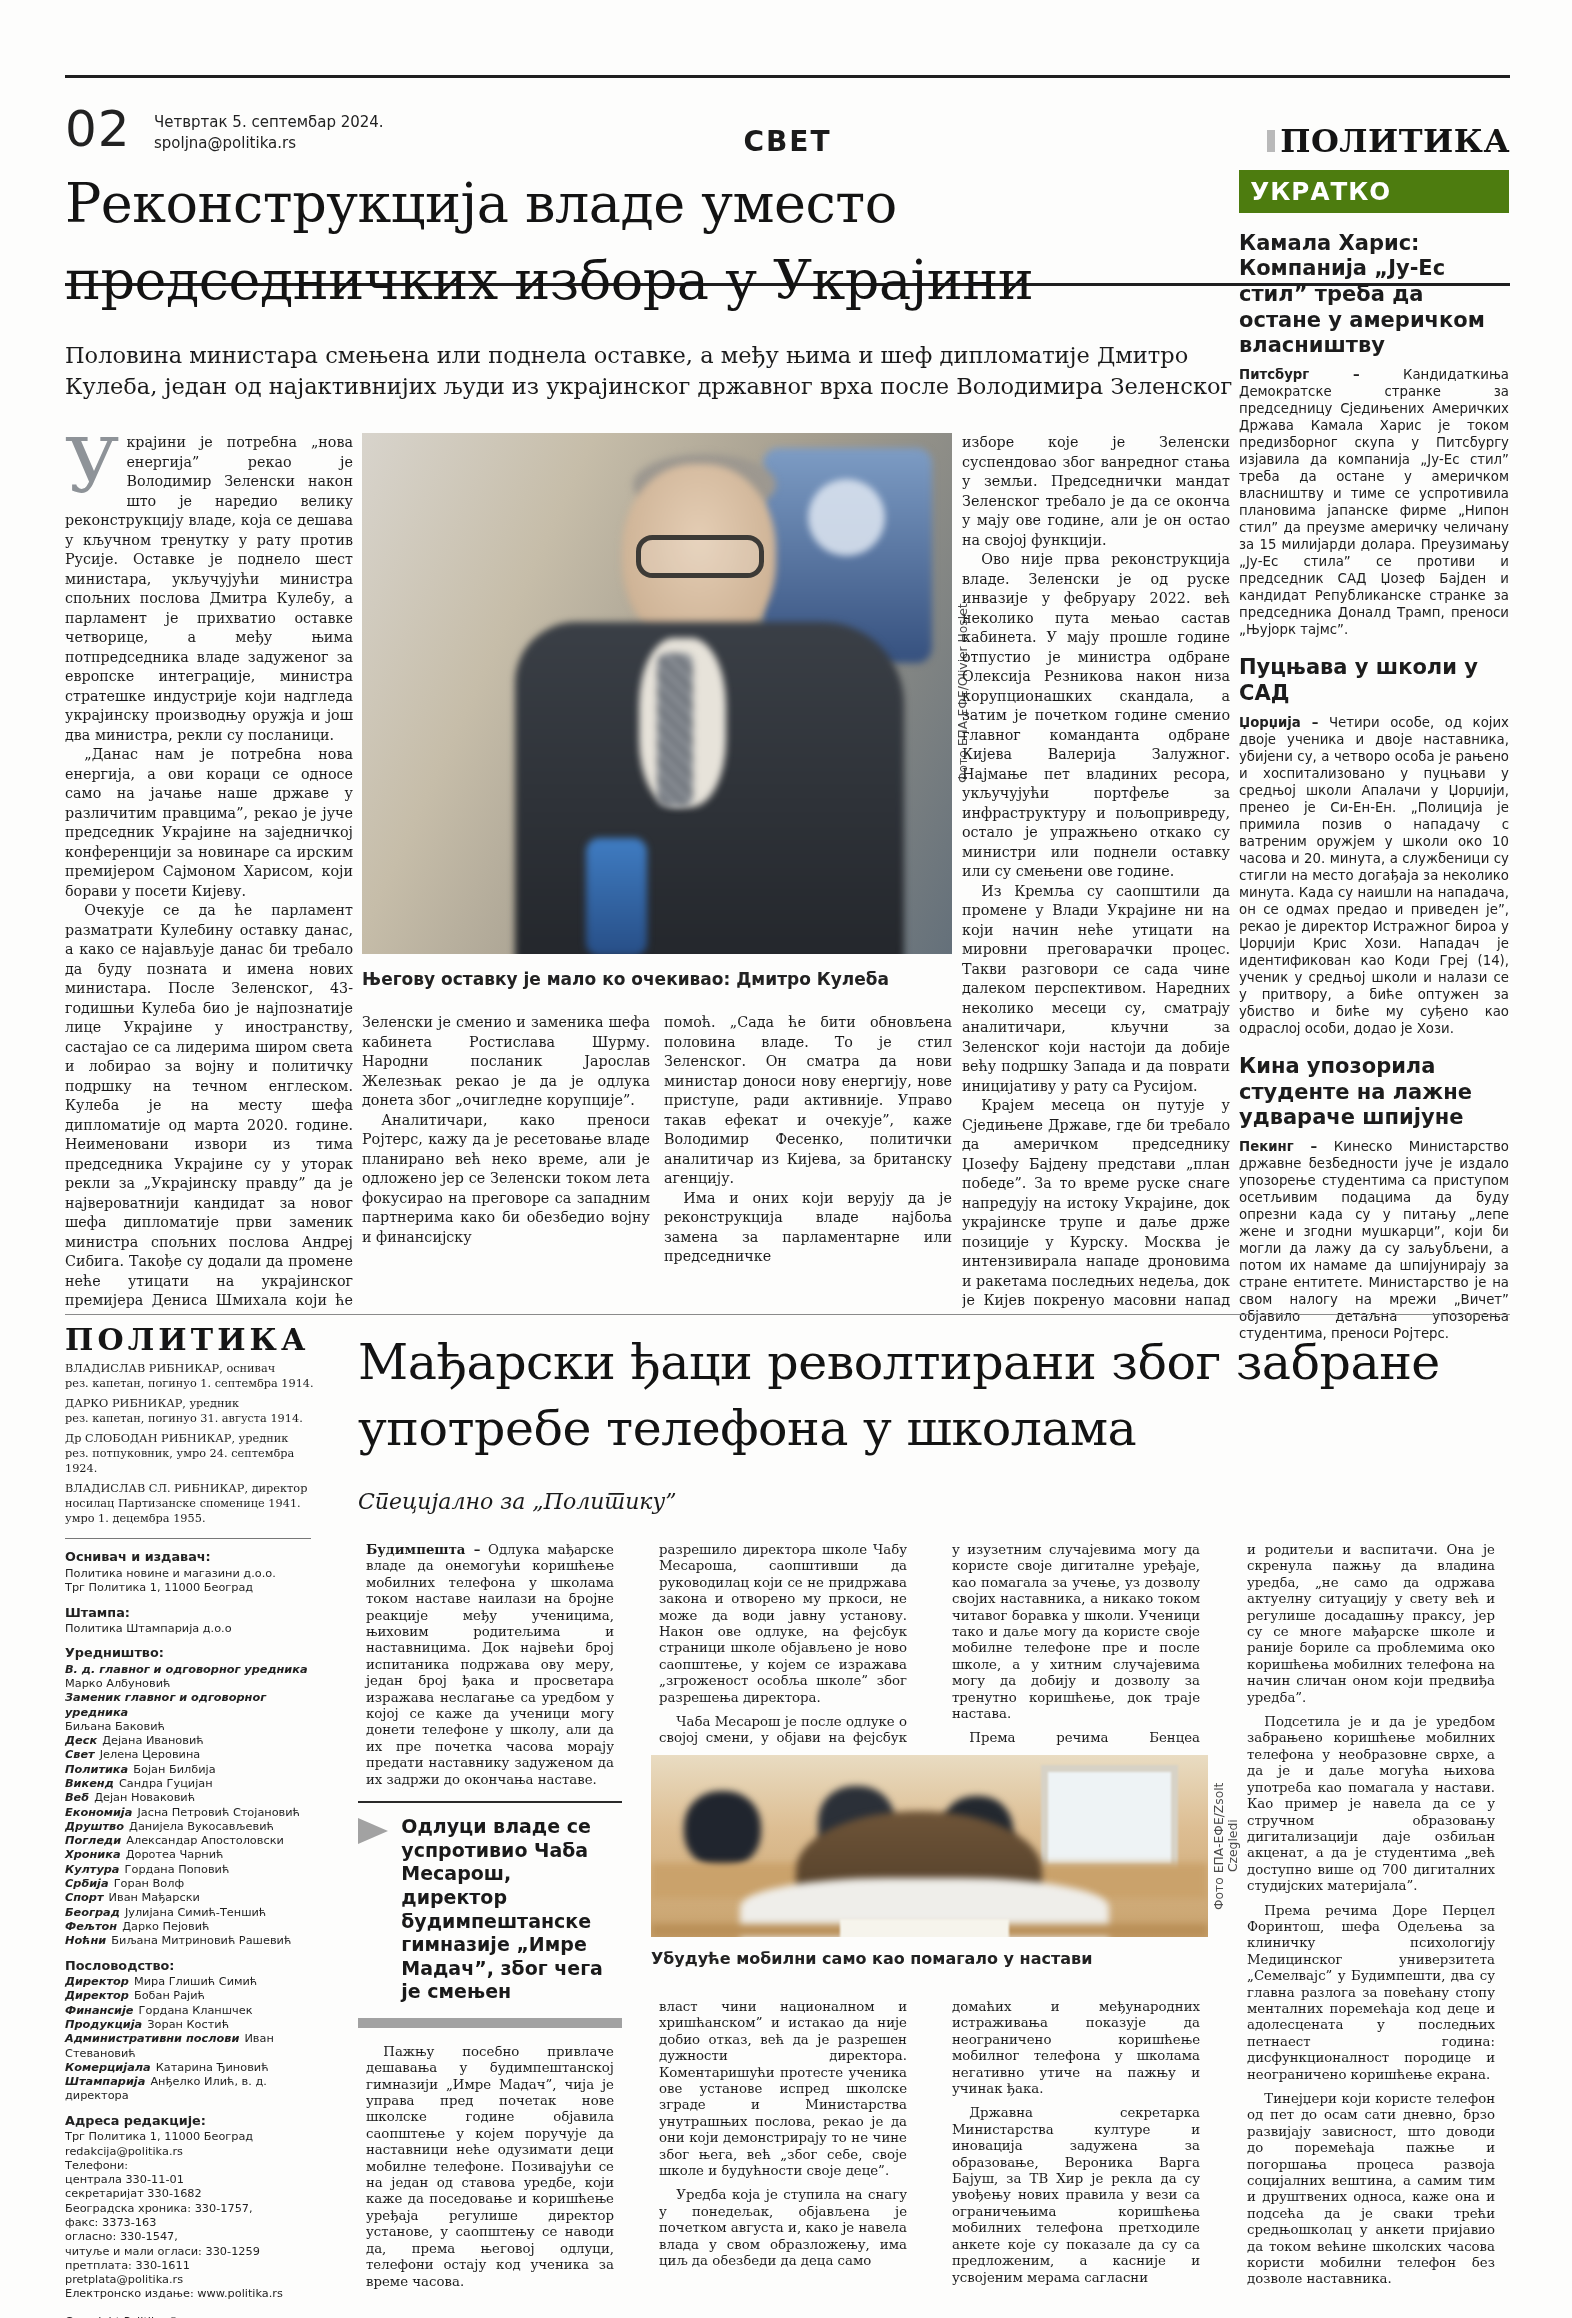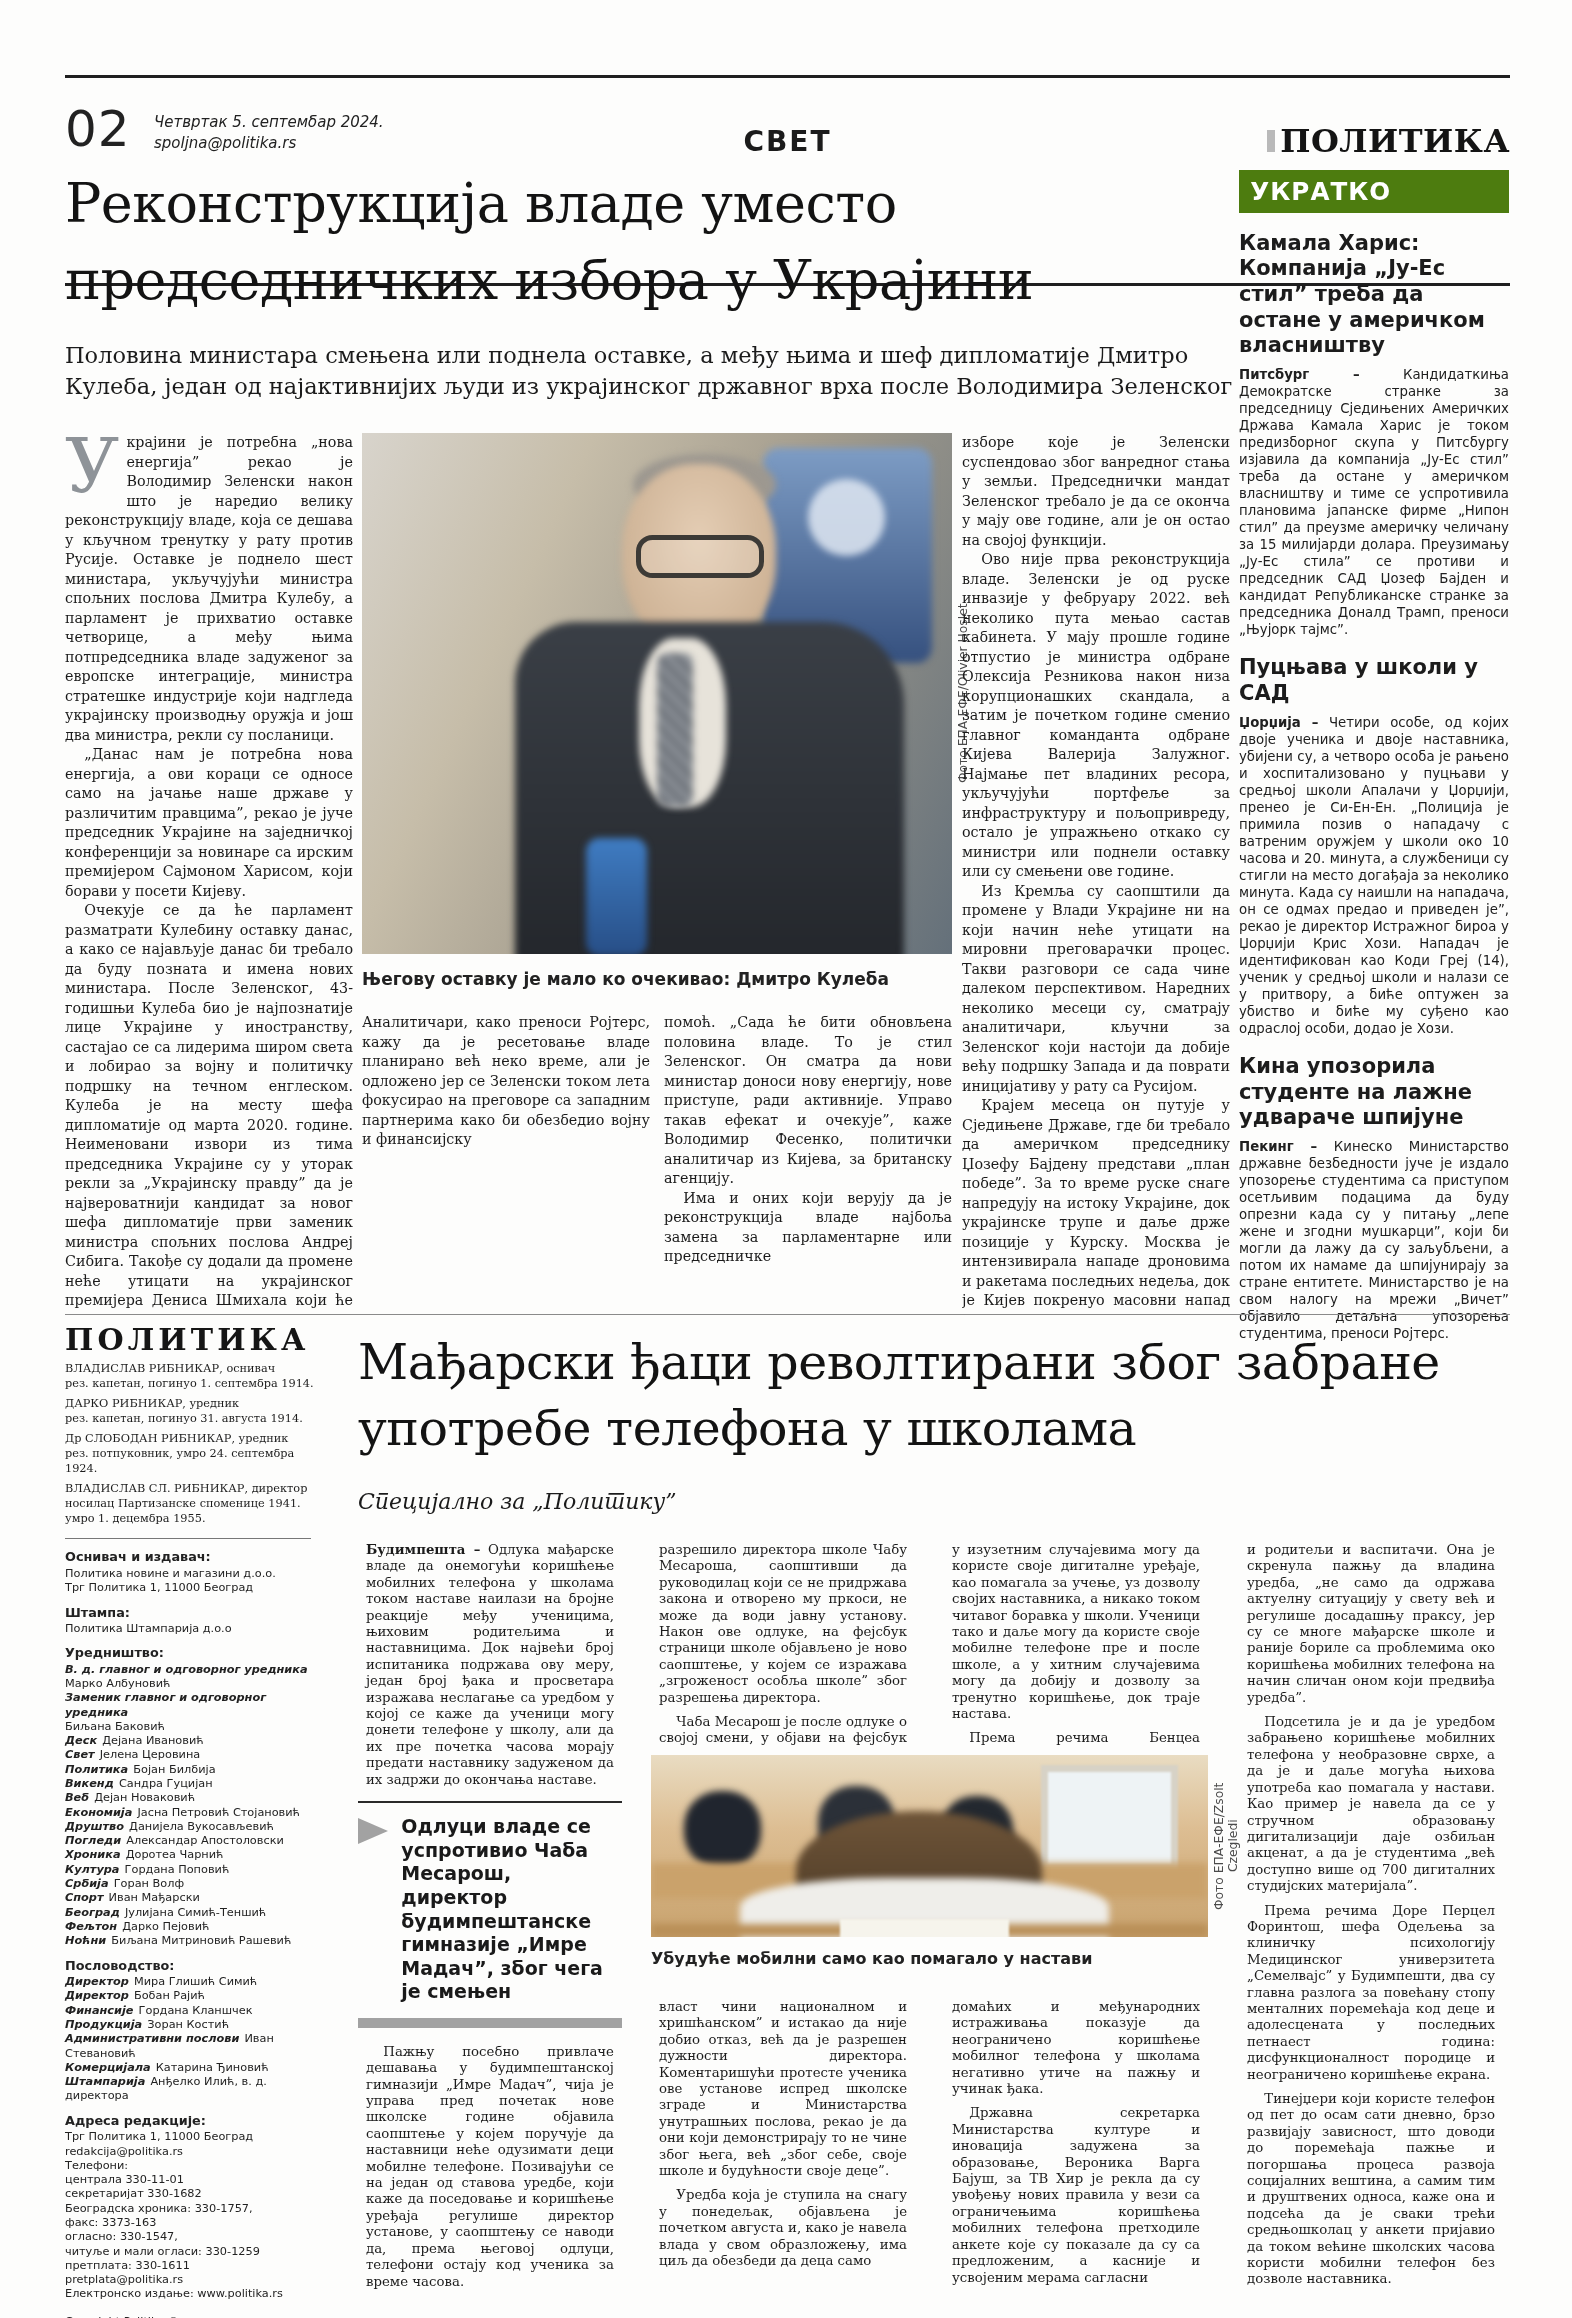--- a/index.html
+++ b/index.html
@@ -93,21 +93,21 @@
   .p2-paper{left:34%;top:164px;width:169px;height:22.5px;background:#f6f4ec;filter:blur(1px);}
 </style>
 </head>
 <body>
 
 <div class="page">
 
   <div class="rule" style="left:65px;top:75px;width:1445px;height:2.6px;"></div>
 
   <div class="abs pageno" style="left:65px;top:100px;">02</div>
-  <div class="abs" style="left:154px;top:112px;font-style:italic;">
+  <div class="abs" style="left:154px;top:112px;">
     <div class="dateline">Четвртак 5. септембар 2024.</div>
     <div class="dateline">spoljna@politika.rs</div>
   </div>
   <div class="abs section-name" style="left:65px;width:1445px;top:125px;">СВЕТ</div>
   <div class="abs brand" style="right:63px;top:122px;">
     <span class="brand-block"></span>
     <span class="brand-text">ПОЛИТИКА</span>
   </div>
 
   <div class="rule" style="left:65px;top:283px;width:1445px;height:2.6px;"></div>
@@ -129,20 +129,21 @@
     <div class="p1-glasses"></div>
     <div class="blob p1-suit"></div>
     <div class="blob p1-shirt"></div>
     <div class="blob p1-tie"></div>
     <div class="blob p1-mic"></div>
   </div>
   <div class="credit" style="left:956px;top:433px;height:521px;">Фото ЕПА-ЕФЕ/Olivier Hoslet</div>
   <div class="caption" style="left:362px;top:969px;width:589px;">Његову оставку је мало ко очекивао: Дмитро Кулеба</div>
 
   <div class="bodycol a1body" style="left:362px;top:1013px;width:288px;height:299px;overflow:hidden;">
+    <p>Зеленски је сменио и заменика шефа кабинета Ростислава Шурму. Народни посланик Јарослав Железњак рекао је да је одлука донета због „очигледне корупције”.</p>
     <p>Аналитичари, како преноси Ројтерс, кажу да је ресетовање владе планирано већ неко време, али је одложено јер се Зеленски током лета фокусирао на преговоре са западним партнерима како би обезбедио војну и финансијску</p>
   </div>
   <div class="bodycol a1body" style="left:664px;top:1013px;width:288px;height:299px;overflow:hidden;">
     <p>помоћ. „Сада ће бити обновљена половина владе. То је стил Зеленског. Он сматра да нови министар доноси нову енергију, нове приступе, ради активније. Управо такав ефекат и очекује”, каже Володимир Фесенко, политички аналитичар из Кијева, за британску агенцију.</p>
     <p>Има и оних који верују да је реконструкција владе најбоља замена за парламентарне или председничке</p>
   </div>
   <div class="bodycol a1body" style="left:962px;top:433px;width:268px;height:879px;overflow:hidden;">
     <p>изборе које је Зеленски суспендовао због ванредног стања у земљи. Председнички мандат Зеленског требало је да се оконча у мају ове године, али је он остао на својој функцији.</p>
     <p>Ово није прва реконструкција владе. Зеленски је од руске инвазије у фебруару 2022. већ неколико пута мењао састав кабинета. У мају прошле године отпустио је министра одбране Олексија Резникова након низа корупционашких скандала, а затим је почетком године сменио главног команданта одбране Кијева Валерија Залужног. Најмање пет владиних ресора, укључујући портфеље за инфраструктуру и пољопривреду, остало је упражњено откако су министри или поднели оставку или су смењени ове године.</p>
     <p>Из Кремља су саопштили да промене у Влади Украјине ни на који начин неће утицати на мировни преговарачки процес. Такви разговори се сада чине далеком перспективом. Наредних неколико месеци су, сматрају аналитичари, кључни за Зеленског који настоји да добије већу подршку Запада и да поврати иницијативу у рату са Русијом.</p>

